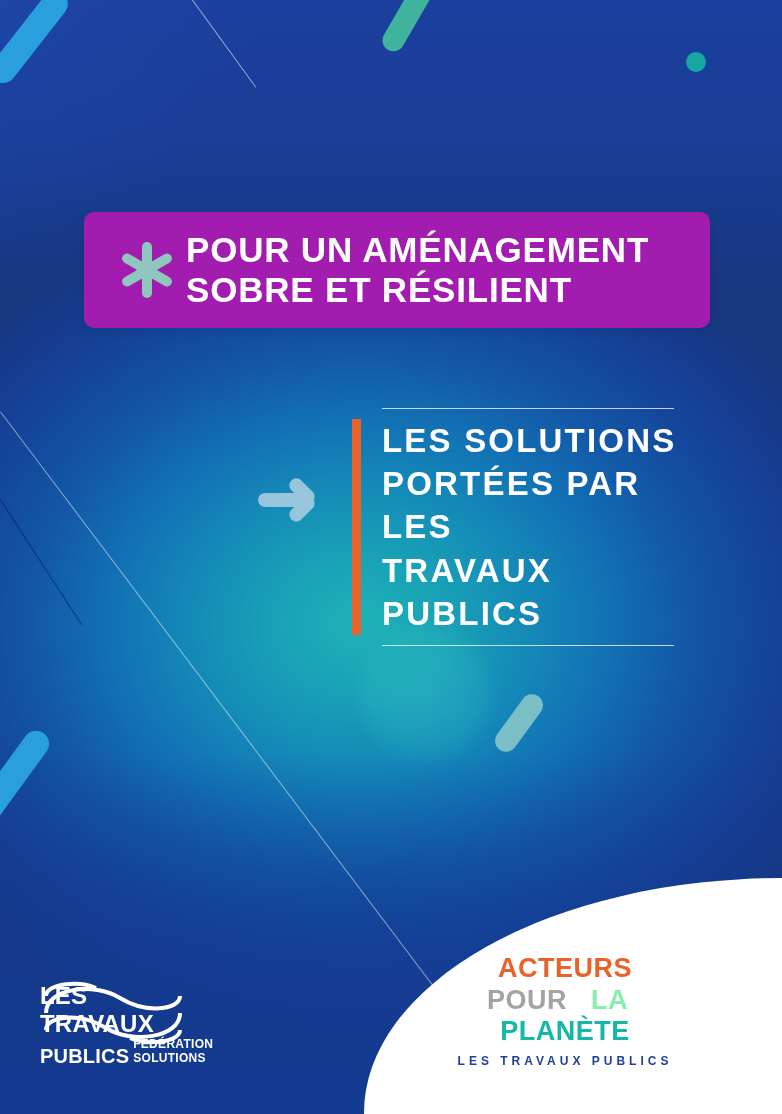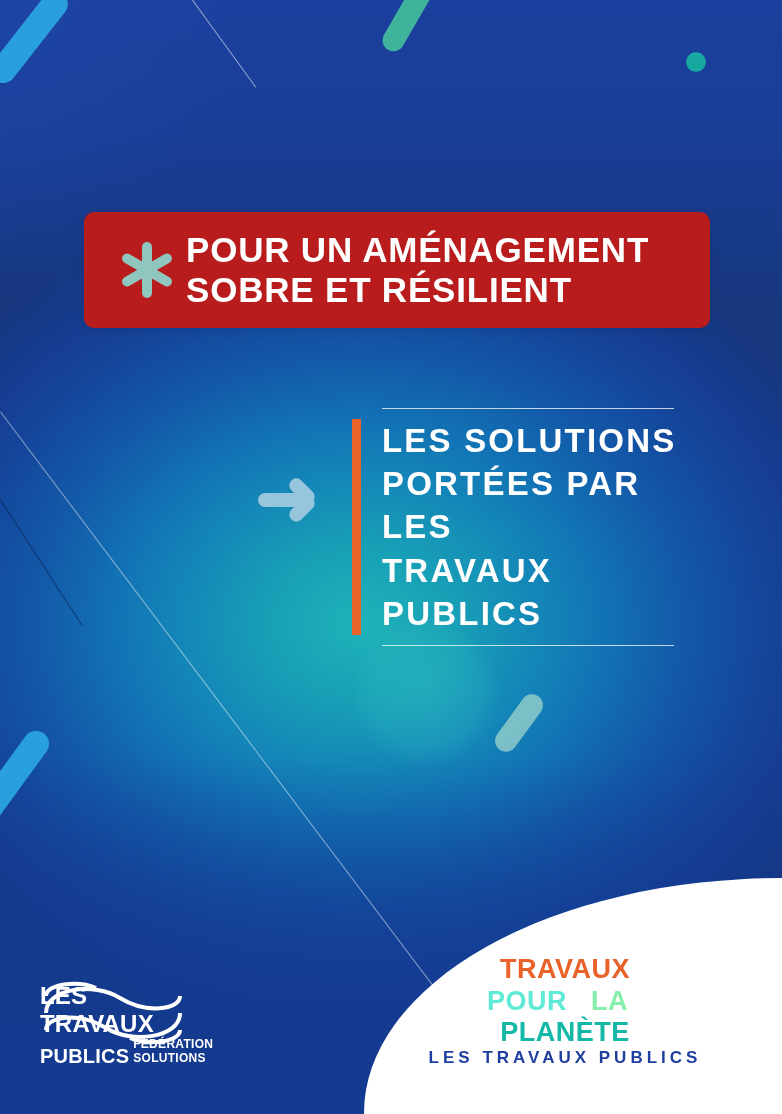--- a/index.html
+++ b/index.html
@@ -115,21 +115,21 @@
     width: 1px; height: 150px;
     background: rgba(10,20,60,0.55);
     transform: rotate(-33deg);
     transform-origin: top left;
   }
   
   .banner {
     position: absolute;
     left: 84px; top: 212px;
     width: 626px; height: 116px;
-    background: #b91c1c;
+    background: #a21caf;
     border-radius: 10px;
     display: flex;
     align-items: center;
     box-shadow: 0 2px 10px rgba(0,0,0,0.10);
   }
   .asterisk {
     width: 74px;
     flex: 0 0 74px;
     margin-left: 26px;
     display: flex;
@@ -202,25 +202,26 @@
     font-weight: bold;
     letter-spacing: 0.5px;
     color: #e8622a;
   }
   .acteurs-l2 {
     font-size: 27px;
     font-weight: bold;
     letter-spacing: 0.5px;
     margin-top: 1px;
   }
-  .acteurs-l2 .w1 { color: #5eead4; }
+  .acteurs-l2 .w1 { color: #a3a3a3; }
   .acteurs-l2 .w2 { color: #86efac; }
   .acteurs-l2 .w3 { color: #14b8a6; }
   .acteurs-l3 {
-    font-size: 17px;
+    margin-top: 7px;
+    font-size: 12px;
     letter-spacing: 4.0px;
     color: #1f3fa0;
     font-weight: bold;
   }
   
   .fntp {
     position: absolute;
     left: 34px; bottom: 62px;
     width: 156px; height: 78px;
   }
@@ -302,21 +303,21 @@
       <div class="orange-bar"></div>
       <div class="subtitle-text">LES  SOLUTIONS
 PORTÉES PAR LES
 TRAVAUX PUBLICS</div>
     </div>
     <div class="sub-rule"></div>
   </div>
 
   <div class="wedge"></div>
   <div class="acteurs">
-    <div class="acteurs-l1">TRAVAUX</div>
+    <div class="acteurs-l1">ACTEURS</div>
     <div class="acteurs-l2">
       <span class="w1">POUR</span>
       <span>&nbsp;</span>
       <span class="w2">LA</span>
       <span>&nbsp;</span>
       <span class="w3">PLANÈTE</span>
     </div>
     <div class="acteurs-l3">LES TRAVAUX PUBLICS</div>
   </div>
 

